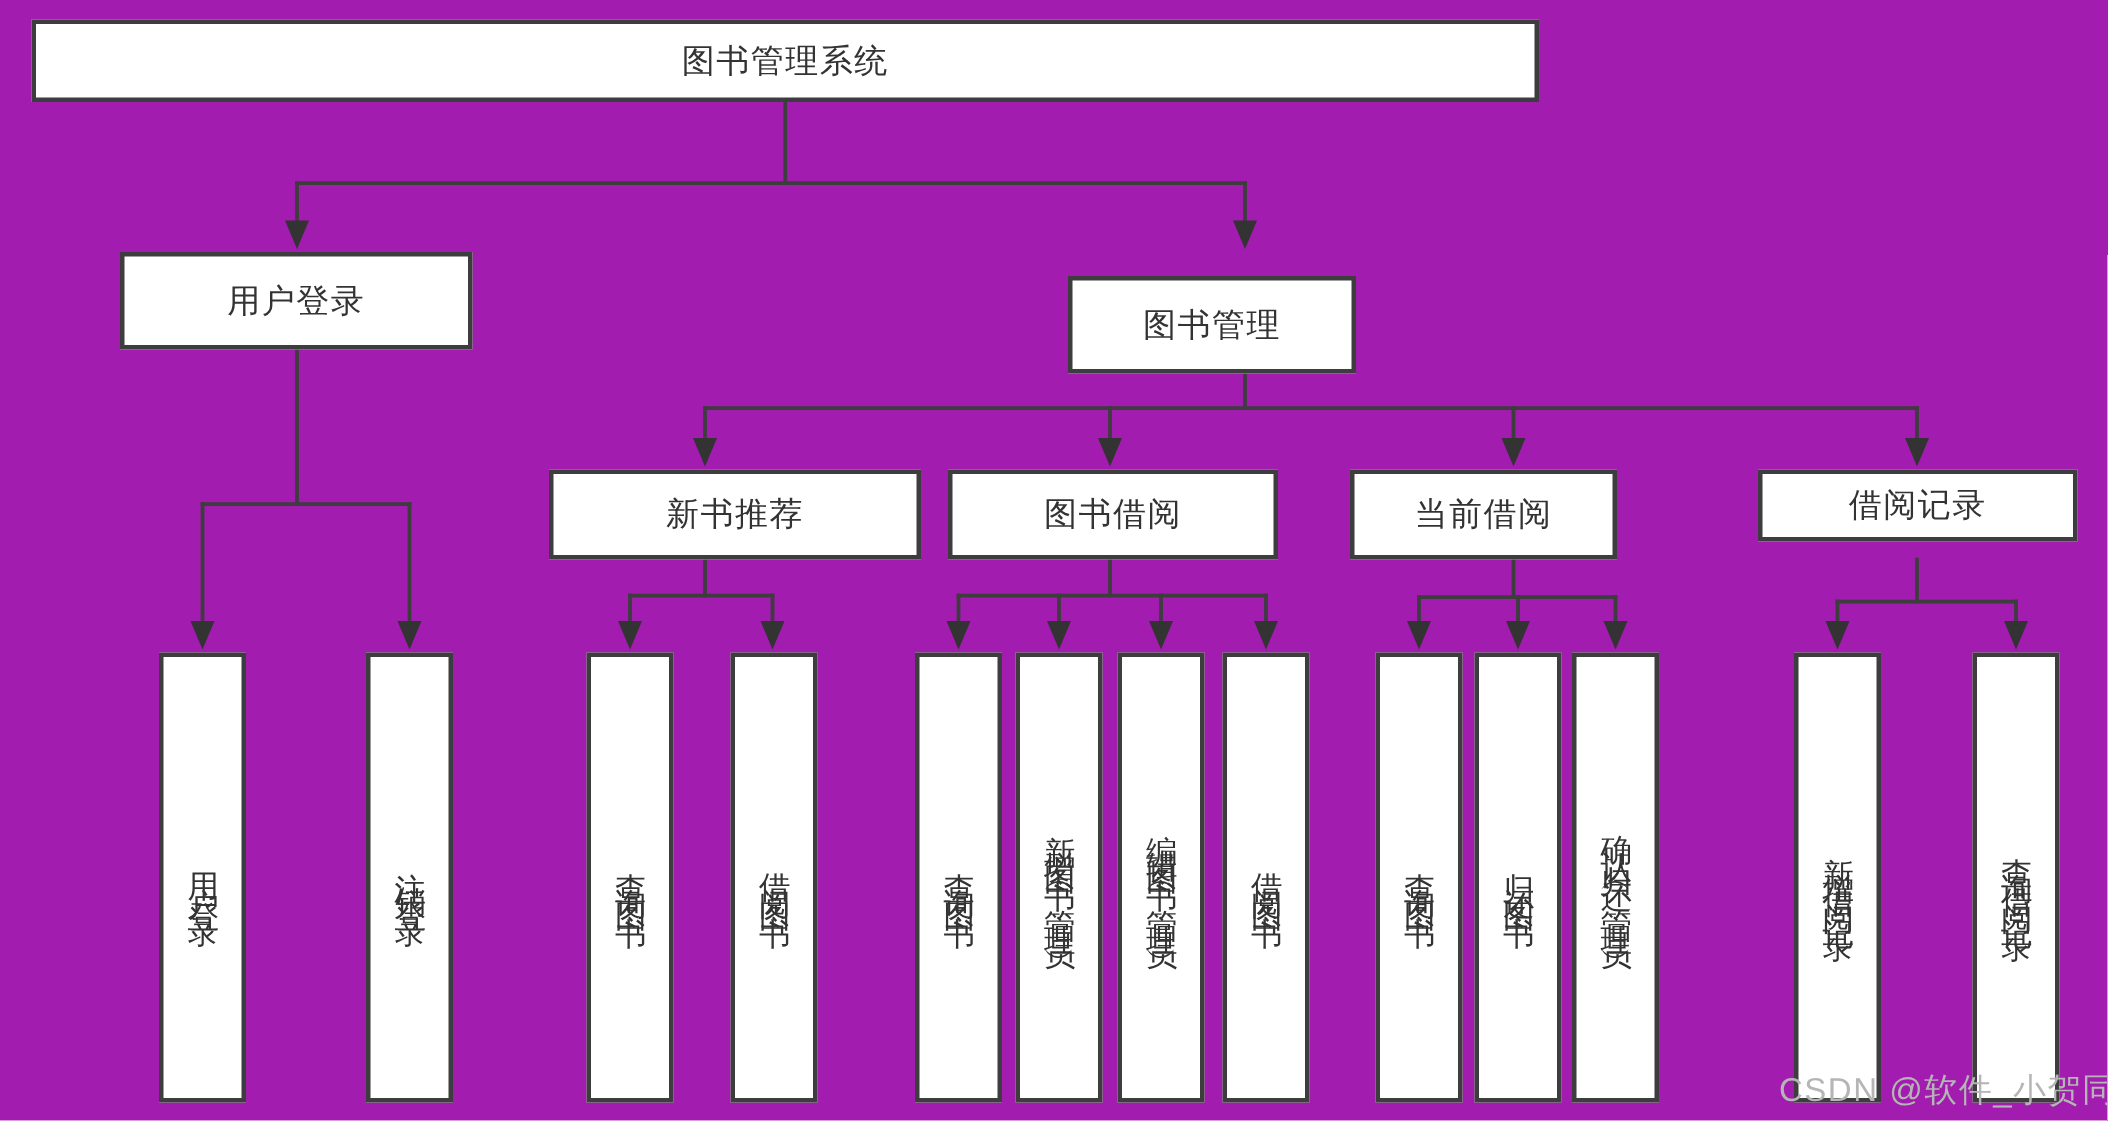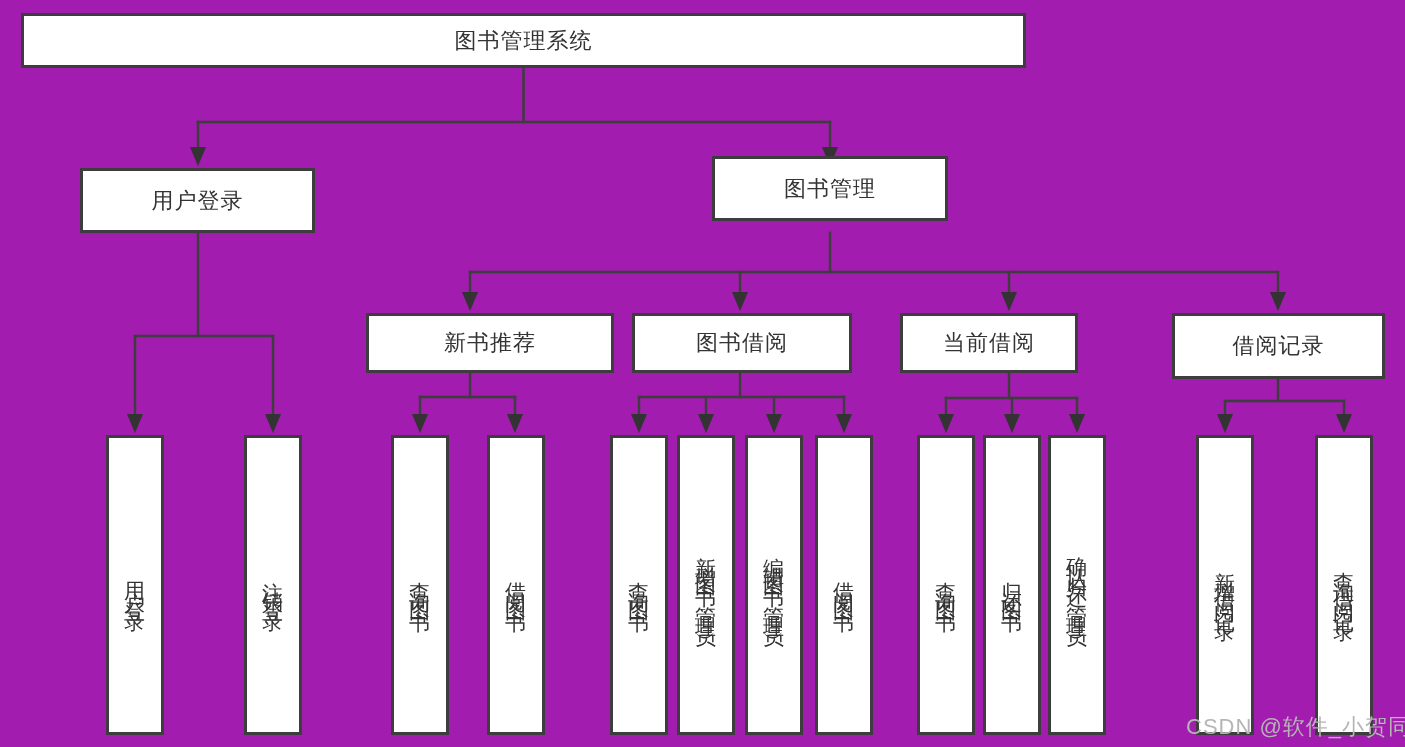--- a/index.html
+++ b/index.html
@@ -123,26 +123,26 @@
       <polygon points="1004,414 1020,414 1012,433"></polygon>
       <polygon points="1069,414 1085,414 1077,433"></polygon>
       <polygon points="1217,414 1233,414 1225,433"></polygon>
       <polygon points="1336,414 1352,414 1344,433"></polygon>
     </g>
   </svg>
 
   <div class="box" style="left:21px; top:13px; width:1005px; height:55px;">图书管理系统</div>
 
   <div class="box" style="left:80px; top:168px; width:235px; height:65px;">用户登录</div>
-  <div class="box" style="left:712px; top:156px; width:236px; height:65px;">图书管理</div>
+  <div class="box" style="left:712px; top:184px; width:192px; height:65px;">图书管理</div>
 
   <div class="box" style="left:366px; top:313px; width:248px; height:60px;">新书推荐</div>
   <div class="box" style="left:632px; top:313px; width:220px; height:60px;">图书借阅</div>
   <div class="box" style="left:900px; top:313px; width:178px; height:60px;">当前借阅</div>
-  <div class="box" style="left:1172px; top:313px; width:213px; height:66px;">借阅记录</div>
+  <div class="box" style="left:1172px; top:313px; width:213px; height:48px;">借阅记录</div>
 
   <div class="box leaf" style="left:106px; top:435px; width:58px; height:300px;">用户登录</div>
   <div class="box leaf" style="left:244px; top:435px; width:58px; height:300px;">注销登录</div>
 
   <div class="box leaf" style="left:391px; top:435px; width:58px; height:300px;">查询图书</div>
   <div class="box leaf" style="left:487px; top:435px; width:58px; height:300px;">借阅图书</div>
 
   <div class="box leaf" style="left:610px; top:435px; width:58px; height:300px;">查询图书</div>
   <div class="box leaf" style="left:677px; top:435px; width:58px; height:300px;">新增图书（管理员）</div>
   <div class="box leaf" style="left:745px; top:435px; width:58px; height:300px;">编辑图书（管理员）</div>

